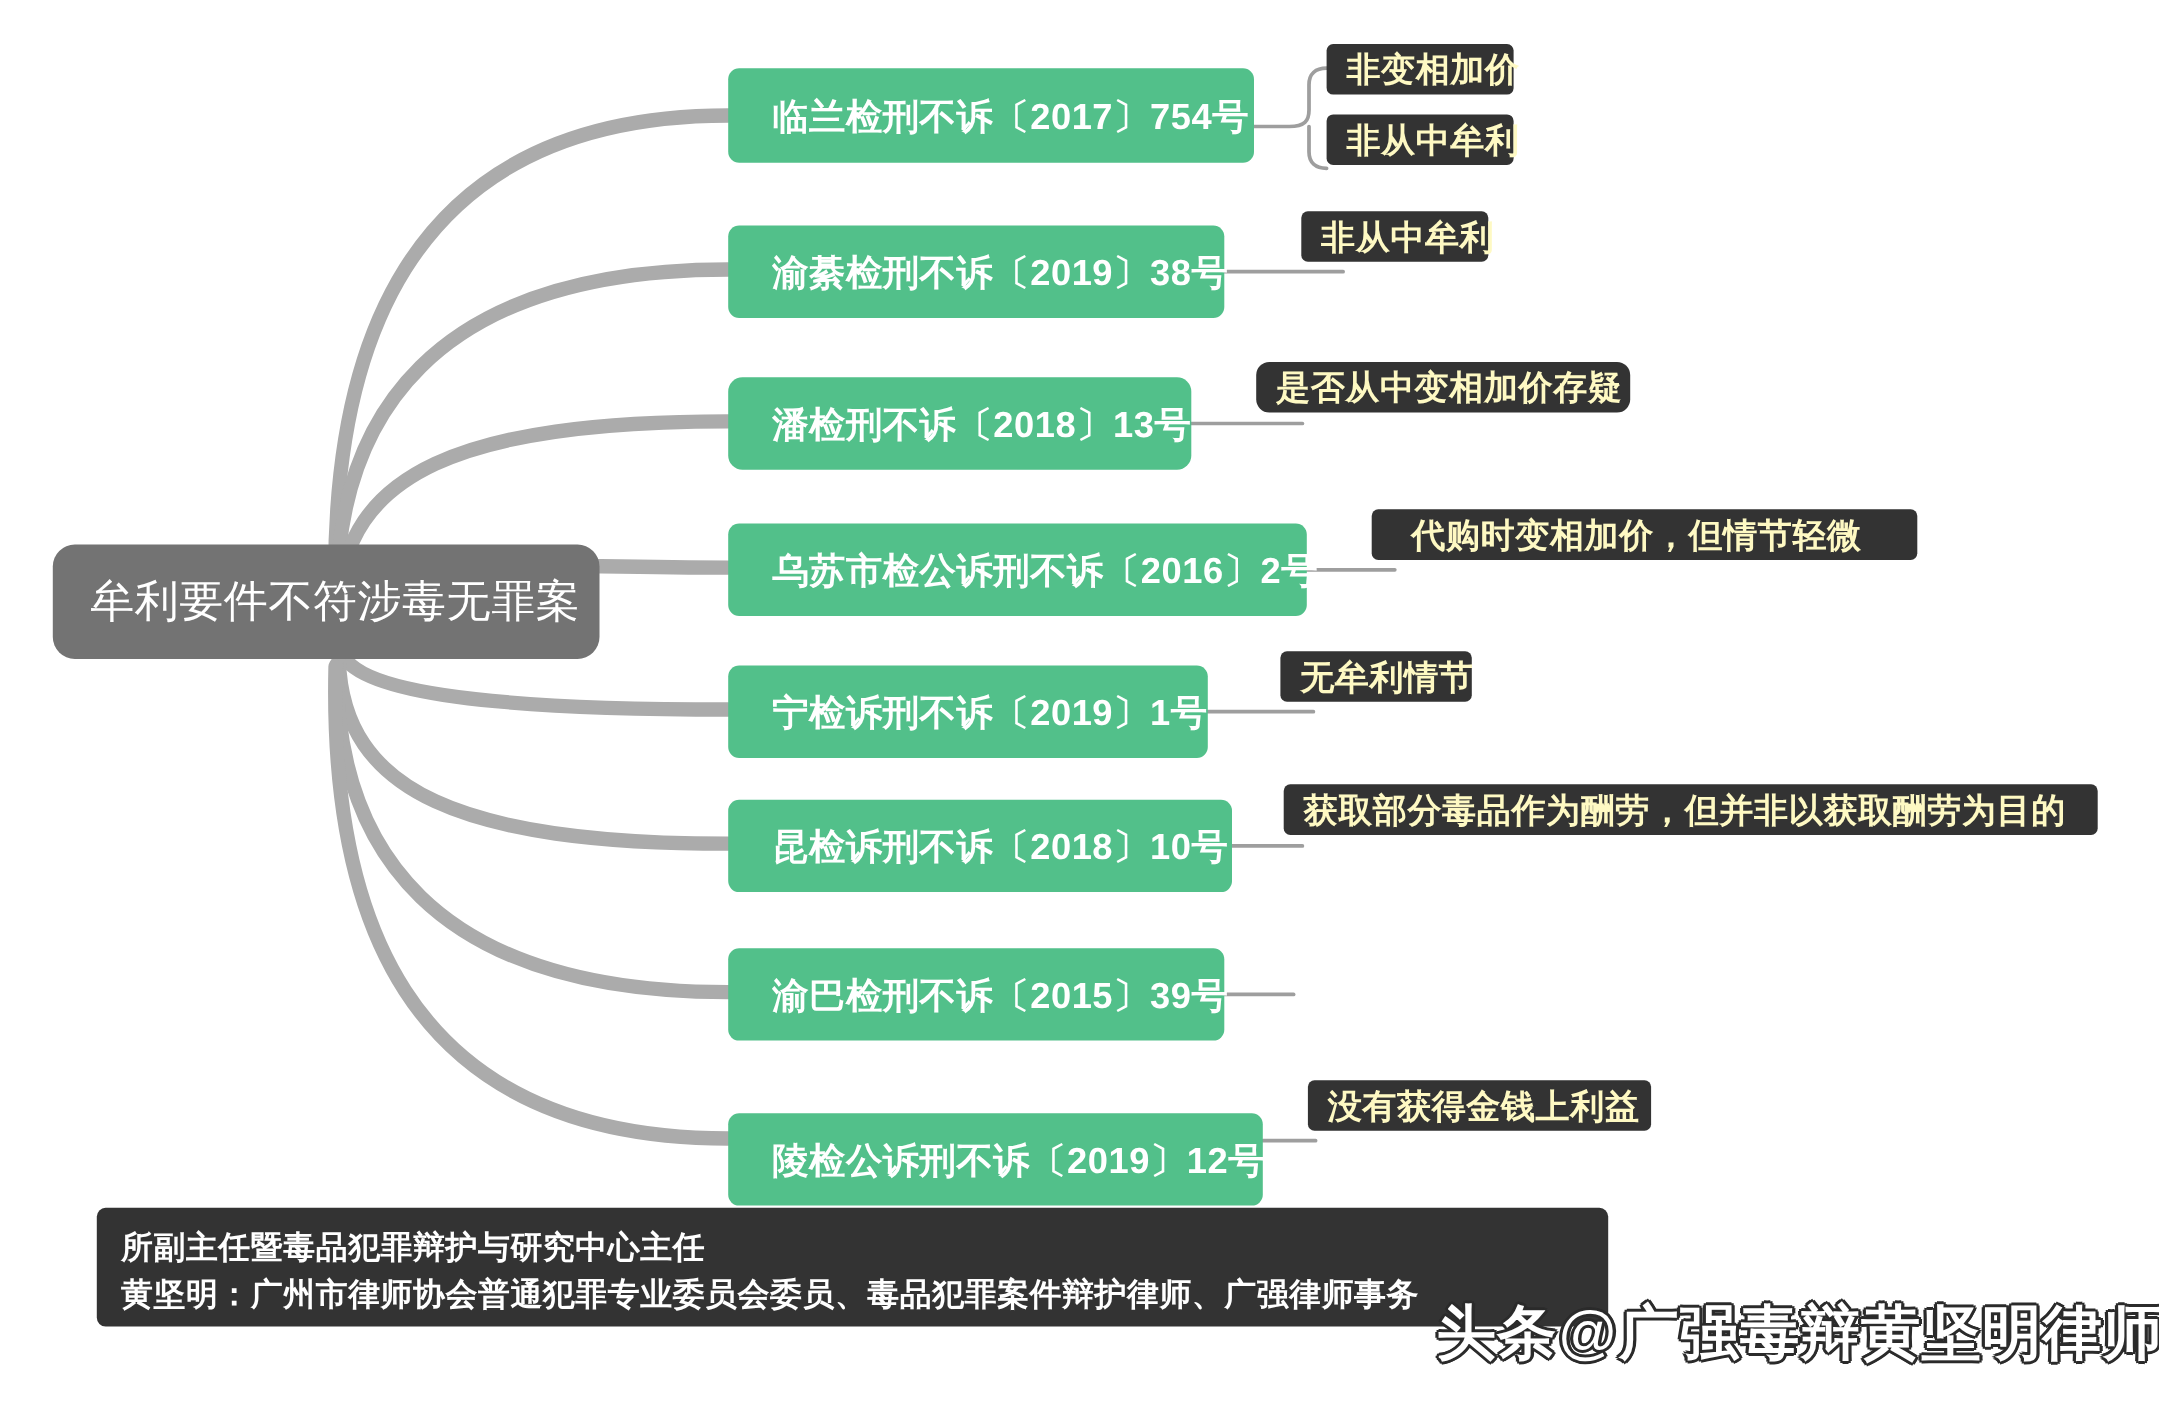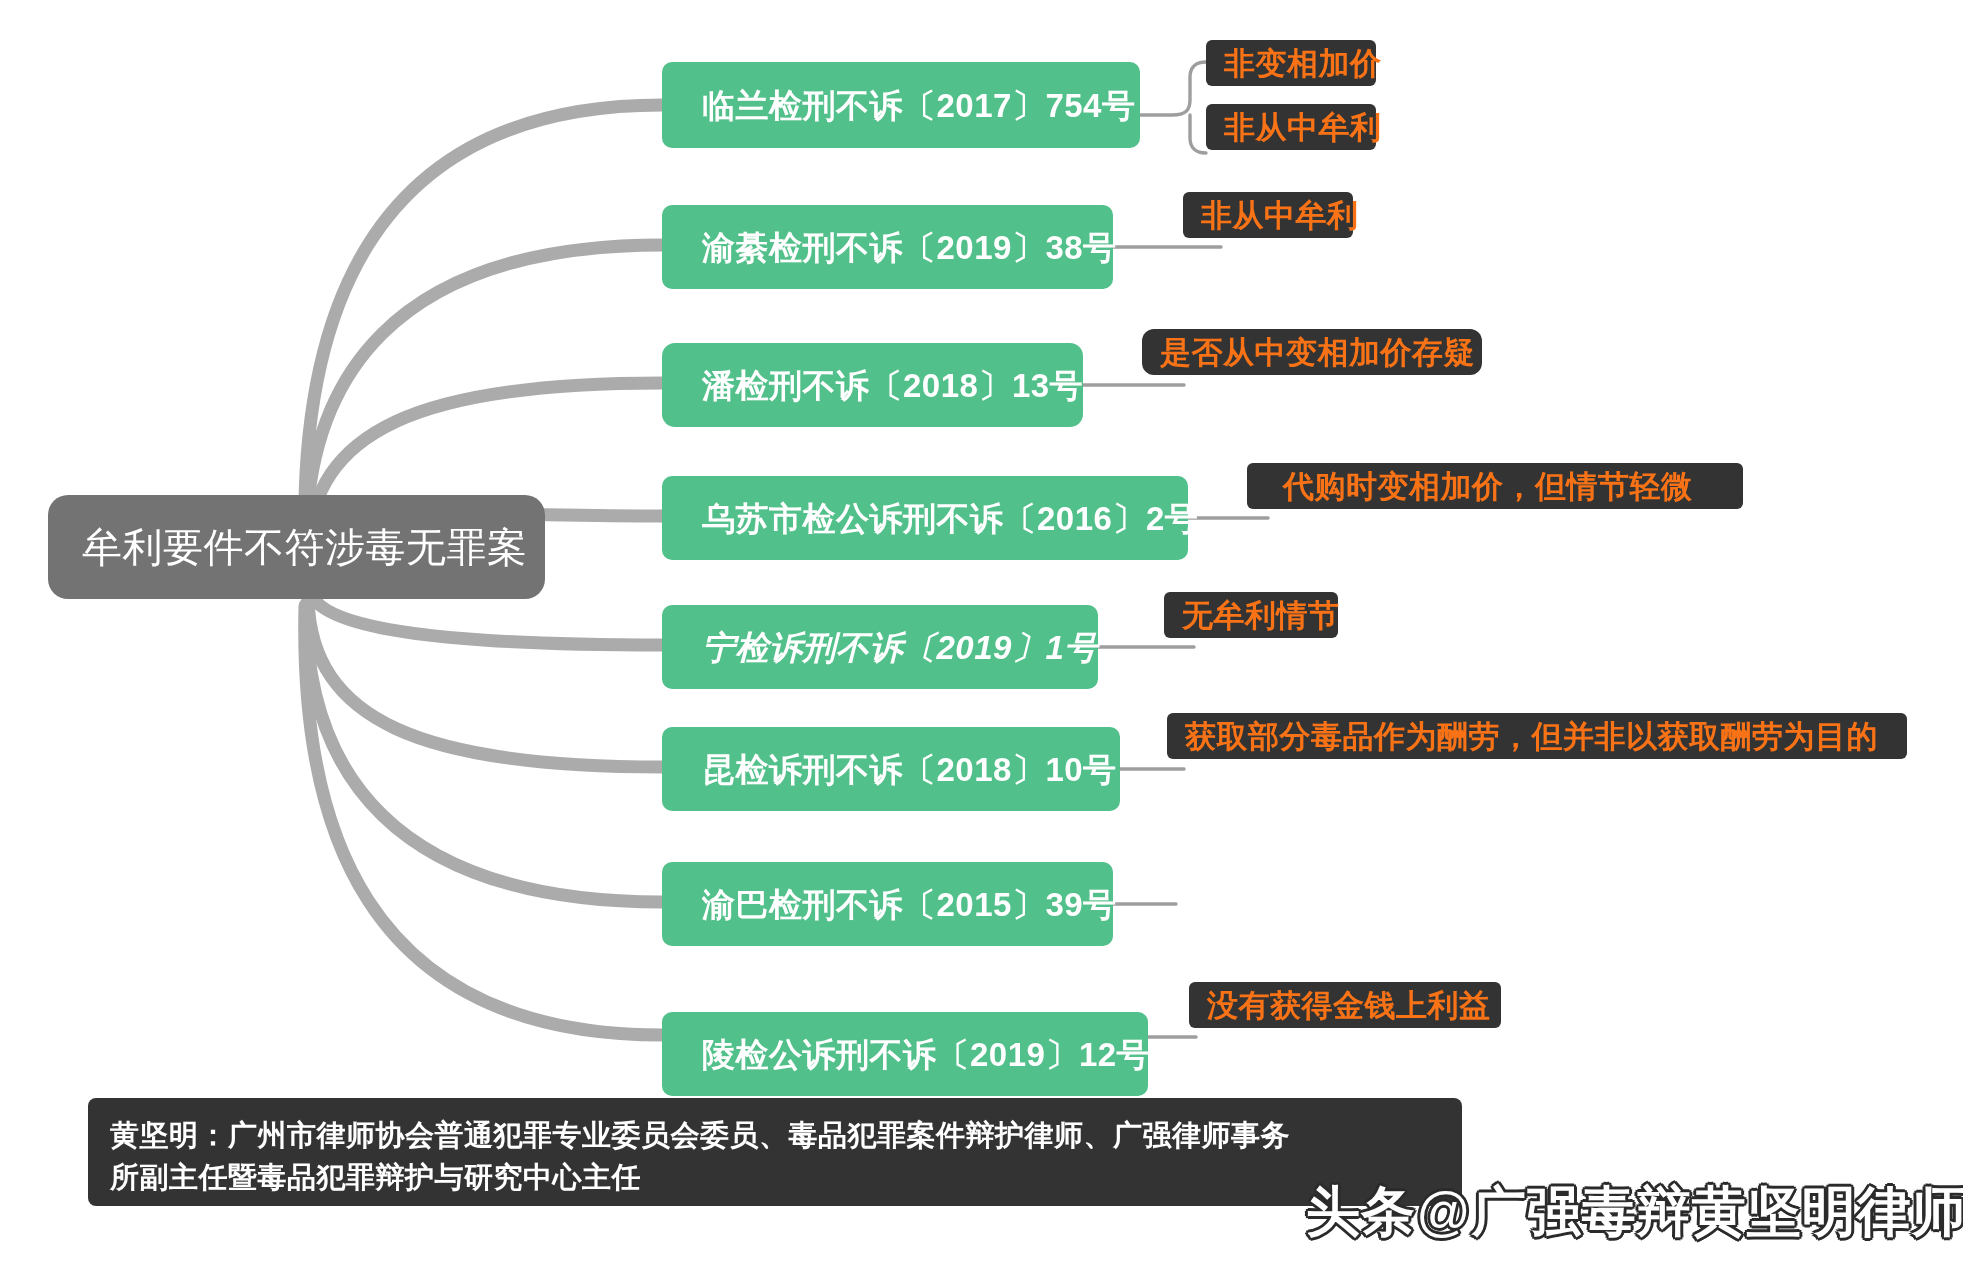--- a/index.html
+++ b/index.html
@@ -41,21 +41,21 @@
     color:#ffffff;
     padding:0 40px;
     font-size:33px;
     font-weight:700;
   }
 
   
   .dark{
     background:#333333;
     border-radius:6px;
-    color:#f97316;
+    color:#fef9c3;
     padding:0 18px;
     font-size:31px;
     font-weight:700;
   }
 
   
   .credit{
     position:absolute;
     background:#333333;
     border-radius:8px;
@@ -128,21 +128,21 @@
   </div>
 
   <div class="node green" style="left:662px;top:343px;width:421px;height:84px;border-radius:13px;">
     <span class="txt">潘检刑不诉〔2018〕13号</span>
   </div>
 
   <div class="node green" style="left:662px;top:476px;width:526px;height:84px;">
     <span class="txt">乌苏市检公诉刑不诉〔2016〕2号</span>
   </div>
 
-  <div class="node green" style="left:662px;top:605px;width:436px;height:84px;font-style:italic;">
+  <div class="node green" style="left:662px;top:605px;width:436px;height:84px;">
     <span class="txt">宁检诉刑不诉〔2019〕1号</span>
   </div>
 
   <div class="node green" style="left:662px;top:727px;width:458px;height:84px;">
     <span class="txt">昆检诉刑不诉〔2018〕10号</span>
   </div>
 
   <div class="node green" style="left:662px;top:862px;width:451px;height:84px;">
     <span class="txt">渝巴检刑不诉〔2015〕39号</span>
   </div>
@@ -178,21 +178,21 @@
   <div class="node dark" style="left:1167px;top:713px;width:740px;height:46px;">
     <span class="txt">获取部分毒品作为酬劳，但并非以获取酬劳为目的</span>
   </div>
 
 
   <div class="node dark" style="left:1189px;top:982px;width:312px;height:46px;">
     <span class="txt">没有获得金钱上利益</span>
   </div>
 
   <div class="credit" style="left:88px;top:1098px;width:1374px;height:108px;">
+    <span class="ln">所副主任暨毒品犯罪辩护与研究中心主任</span>
     <span class="ln">黄坚明：广州市律师协会普通犯罪专业委员会委员、毒品犯罪案件辩护律师、广强律师事务</span>
-    <span class="ln">所副主任暨毒品犯罪辩护与研究中心主任</span>
   </div>
 
   <div class="watermark" style="left:1306px;top:1176px;">
     <span>头条</span><span class="at">@</span><span>广强毒辩黄坚明律师</span>
   </div>
 
 </div>
 
 </body></html>

